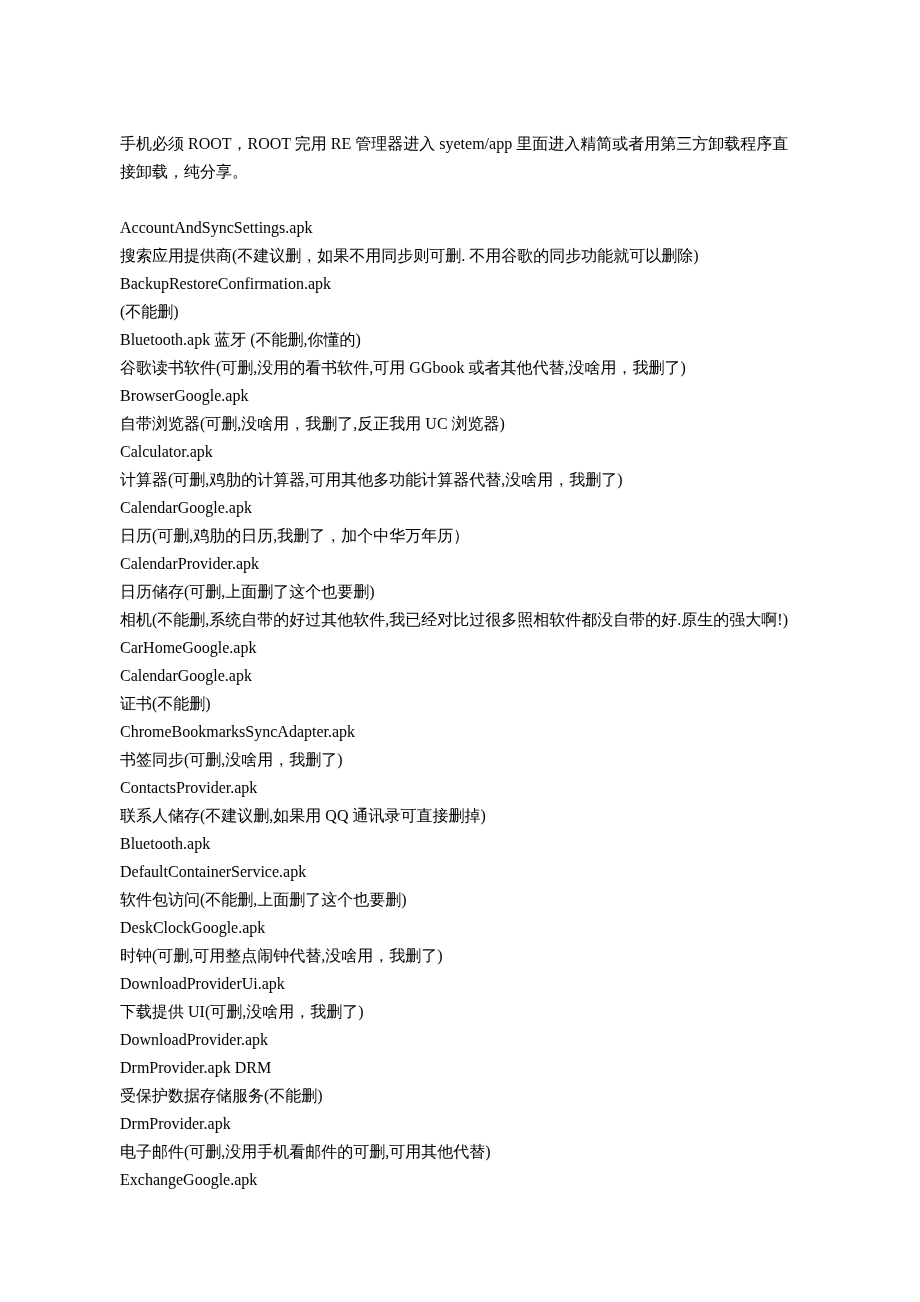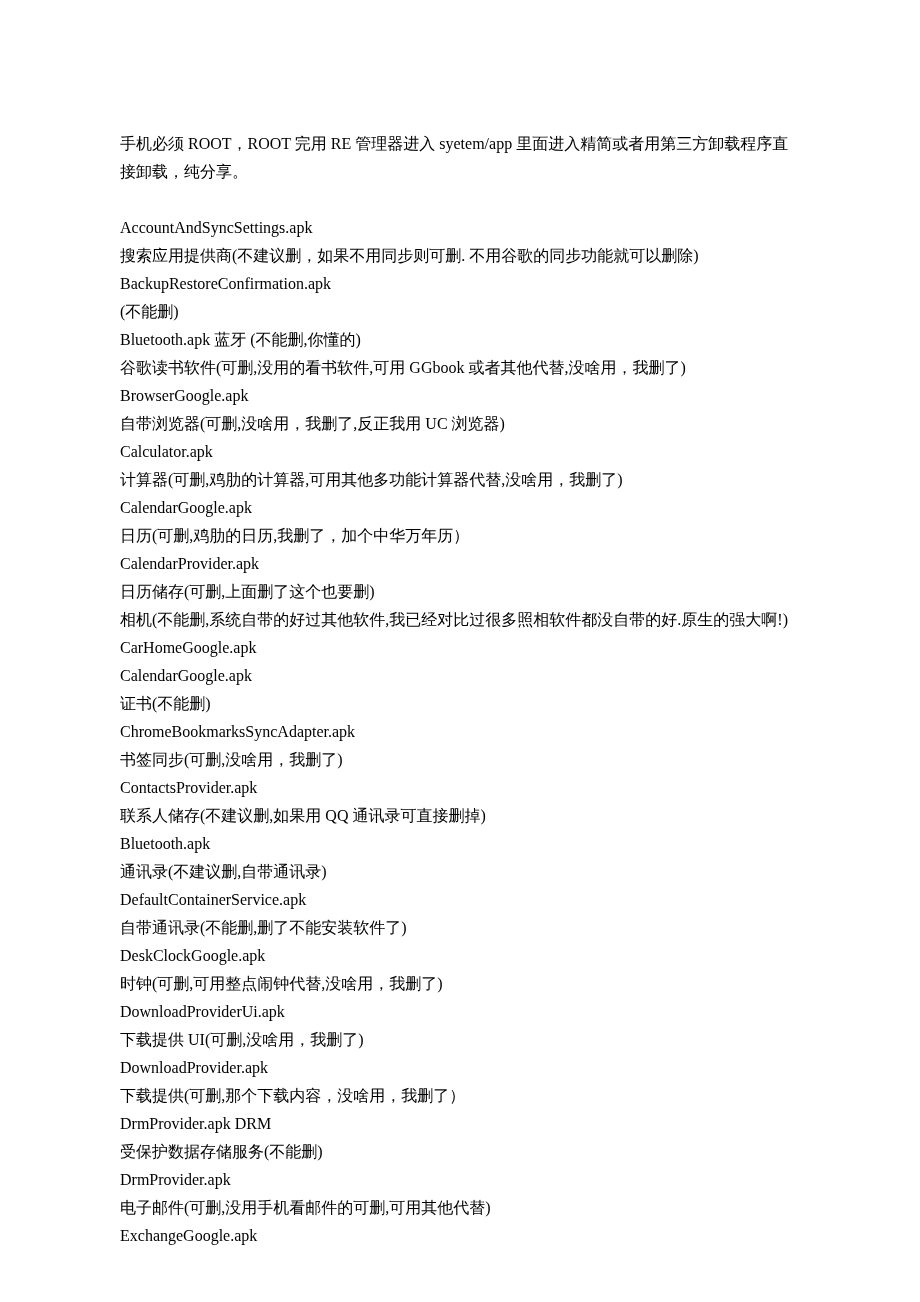--- a/index.html
+++ b/index.html
@@ -47,27 +47,25 @@
     <div class="line">日历储存(可删,上面删了这个也要删)</div>
     <div class="line">相机(不能删,系统自带的好过其他软件,我已经对比过很多照相软件都没自带的好.原生的强大啊!)</div>
     <div class="line">CarHomeGoogle.apk</div>
     <div class="line">CalendarGoogle.apk</div>
     <div class="line">证书(不能删)</div>
     <div class="line">ChromeBookmarksSyncAdapter.apk</div>
     <div class="line">书签同步(可删,没啥用，我删了)</div>
     <div class="line">ContactsProvider.apk</div>
     <div class="line">联系人储存(不建议删,如果用 QQ 通讯录可直接删掉)</div>
     <div class="line">Bluetooth.apk</div>
-    <div class="line">通讯录(不建议删,自带通讯录)</div>
     <div class="line">DefaultContainerService.apk</div>
-    <div class="line">自带通讯录(不能删,删了不能安装软件了)</div>
+    <div class="line">软件包访问(不能删,上面删了这个也要删)</div>
     <div class="line">DeskClockGoogle.apk</div>
     <div class="line">时钟(可删,可用整点闹钟代替,没啥用，我删了)</div>
     <div class="line">DownloadProviderUi.apk</div>
     <div class="line">下载提供 UI(可删,没啥用，我删了)</div>
     <div class="line">DownloadProvider.apk</div>
-    <div class="line">下载提供(可删,那个下载内容，没啥用，我删了）</div>
     <div class="line">DrmProvider.apk DRM</div>
     <div class="line">受保护数据存储服务(不能删)</div>
     <div class="line">DrmProvider.apk</div>
     <div class="line">电子邮件(可删,没用手机看邮件的可删,可用其他代替)</div>
     <div class="line">ExchangeGoogle.apk</div>
   </div>
 
 </body></html>

